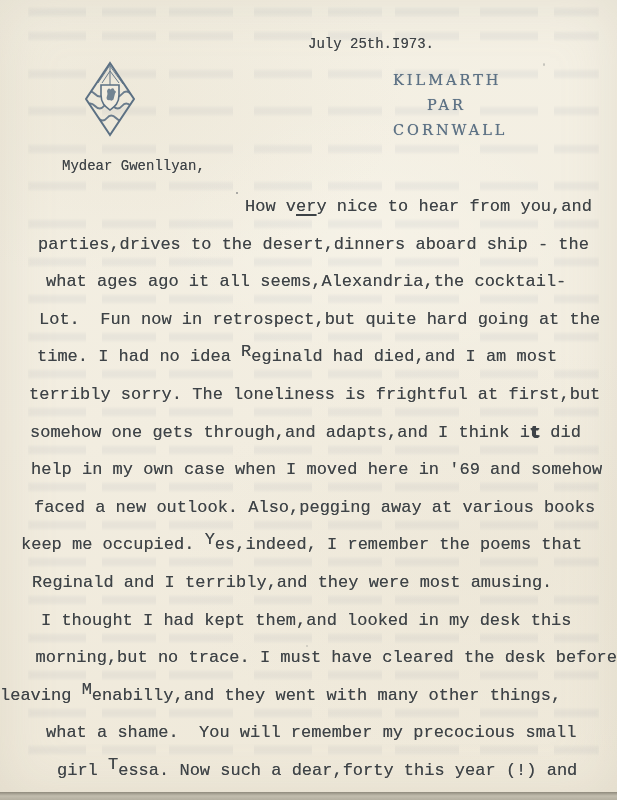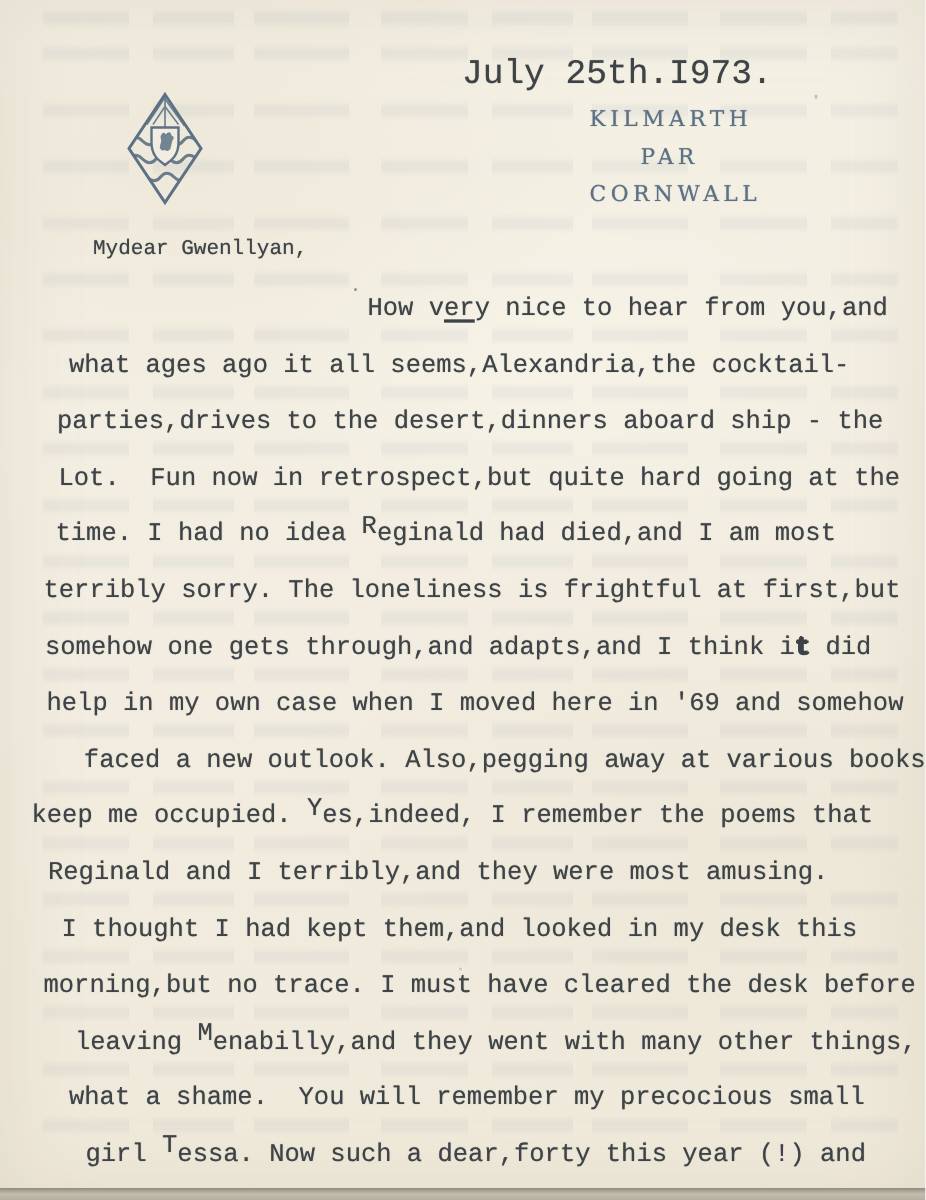--- a/index.html
+++ b/index.html
@@ -12,21 +12,21 @@
       radial-gradient(420px 260px at 18% 12%, rgba(220,212,190,0.25), transparent 70%),
       radial-gradient(500px 300px at 85% 70%, rgba(222,214,194,0.20), transparent 70%),
       radial-gradient(300px 200px at 60% 30%, rgba(255,253,245,0.25), transparent 70%);}
   
   .ghost{position:absolute;left:28px;right:18px;top:6px;bottom:18px;opacity:.5;
     background:repeating-linear-gradient(180deg,transparent 0 15px,rgba(98,112,138,0.14) 15px 23px,transparent 23px 37.6px);
     background-position:0 11px;filter:blur(1.7px);
     -webkit-mask-image:repeating-linear-gradient(90deg,#000 0 58px,transparent 58px 74px,#000 74px 128px,transparent 128px 141px,#000 141px 205px,transparent 205px 226px);
     mask-image:repeating-linear-gradient(90deg,#000 0 58px,transparent 58px 74px,#000 74px 128px,transparent 128px 141px,#000 141px 205px,transparent 205px 226px);}
   .ink{color:#3e4347;text-shadow:0 0 0.6px rgba(62,67,71,0.65);}
-  .date{position:absolute;left:308px;top:36px;font-size:23px;white-space:pre;}
+  .date{position:absolute;left:308px;top:36px;font-size:14px;white-space:pre;}
   .letterhead{position:absolute;left:393px;top:68px;font-family:"DejaVu Serif","Liberation Serif",serif;
     font-size:14.5px;letter-spacing:3px;color:#5c7184;text-shadow:0 0 0.7px rgba(92,113,132,0.8);line-height:25px;}
   .lh-line{white-space:pre;}
   .lh-line:nth-child(2){margin-left:34px;}
   .lh-line:nth-child(3){}
   .crest{position:absolute;left:83px;top:60px;width:54px;height:78px;}
   .salutation{position:absolute;left:62px;top:158px;font-size:14px;white-space:pre;text-align:center;}
   .body-block{position:absolute;left:0;top:188px;right:0;font-size:17px;}
   .line{height:37.6px;line-height:37.6px;white-space:pre;}
   .u{text-decoration:underline;text-decoration-thickness:1.6px;text-underline-offset:3px;}
@@ -69,33 +69,33 @@
       <path d="M6 58 q4 -5 9 0 t9 0 t9 0 t9 0 t9 0" stroke-width="2"></path>
     </g>
     <path d="M18 25 h18 v10 c0 9 -5 12 -9 15 c-4 -3 -9 -6 -9 -15 z" fill="#f2ede0" stroke="#5c7184" stroke-width="1.6"></path>
     <path d="M24 31 q1.5 -4 3.5 -1.5 q3 -3 4 1 q2.5 1 0.5 3 l-1.5 6 q-2 2 -3.5 0.5 q-3 1 -3.5 -2 l1 -4 z" fill="#5c7184" opacity="0.85"></path>
   </svg>
 
   <div class="salutation ink">Mydear Gwenllyan,</div>
 
   <div class="body-block ink">
       <div class="line" style="margin-left: 245px;"><span>How v</span><span class="u">er</span><span>y nice to hear from you,and</span></div>
+      <div class="line" style="margin-left: 38px;"><span>parties,drives to the desert,dinners aboard ship - the</span></div>
       <div class="line" style="margin-left: 46px;"><span>what ages ago it all seems,Alexandria,the cocktail-</span></div>
-      <div class="line" style="margin-left: 38px;"><span>parties,drives to the desert,dinners aboard ship - the</span></div>
       <div class="line" style="margin-left: 39px;"><span>Lot.  Fun now in retrospect,but quite hard going at the</span></div>
       <div class="line" style="margin-left: 37px;"><span>time. I had no idea </span><span class="sup">R</span><span>eginald had died,and I am most</span></div>
       <div class="line" style="margin-left: 29px;"><span>terribly sorry. The loneliness is frightful at first,but</span></div>
       <div class="line" style="margin-left: 30px;"><span>somehow one gets through,and adapts,and I think i</span><span class="ov">t</span><span> did</span></div>
       <div class="line" style="margin-left: 31px;"><span>help in my own case when I moved here in '69 and somehow</span></div>
-      <div class="line" style="margin-left: 34px; text-align: right;"><span>faced a new outlook. Also,pegging away at various books</span></div>
+      <div class="line" style="margin-left: 34px;"><span>faced a new outlook. Also,pegging away at various books</span></div>
       <div class="line" style="margin-left: 21px;"><span>keep me occupied. </span><span class="sup">Y</span><span>es,indeed, I remember the poems that</span></div>
       <div class="line" style="margin-left: 32px;"><span>Reginald and I terribly,and they were most amusing.</span></div>
       <div class="line" style="margin-left: 41px;"><span>I thought I had kept them,and looked in my desk this</span></div>
-      <div class="line" style="margin-left: 29px;"><span>morning,but no trace. I must have cleared the desk before</span></div>
-      <div class="line" style="margin-left: 50px;"><span>leaving </span><span class="sup">M</span><span>enabilly,and they went with many other things,</span></div>
+      <div class="line" style="margin-left: 29px; text-align: right;"><span>morning,but no trace. I must have cleared the desk before</span></div>
+      <div class="line" style=""><span>leaving </span><span class="sup">M</span><span>enabilly,and they went with many other things,</span></div>
       <div class="line" style="margin-left: 46px;"><span>what a shame.  You will remember my precocious small</span></div>
       <div class="line" style="margin-left: 57px;"><span>girl </span><span class="sup">T</span><span>essa. Now such a dear,forty this year (!) and</span></div>
     </div>
 
   <div class="speck s1"></div>
   <div class="speck s2"></div>
   <div class="speck s3"></div>
   <div class="scan-edge"></div>
 </div>
 

